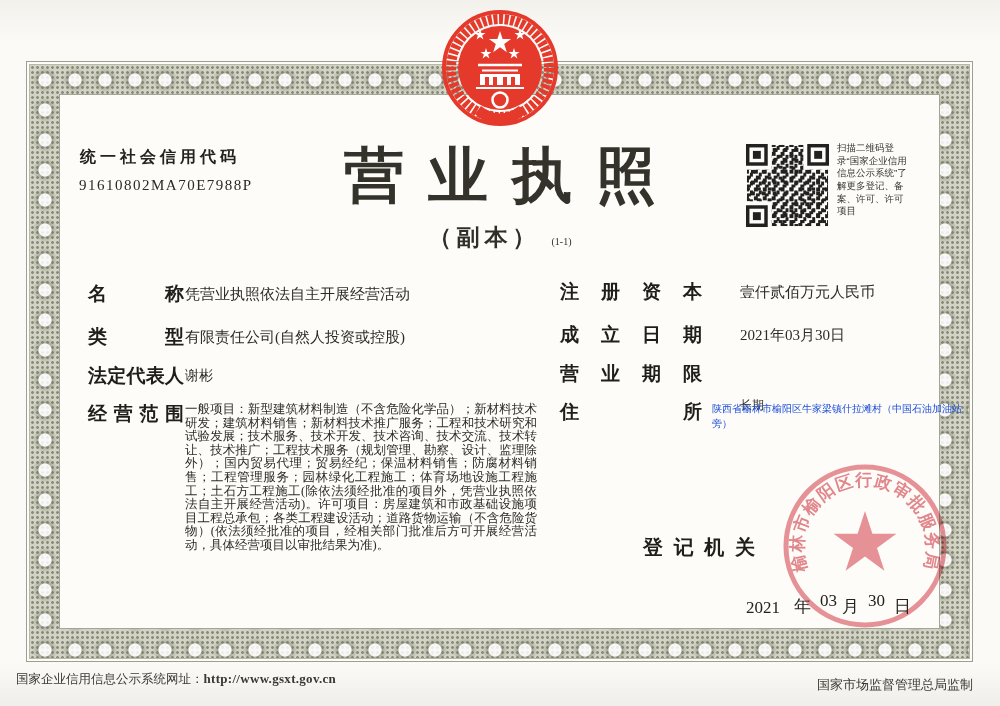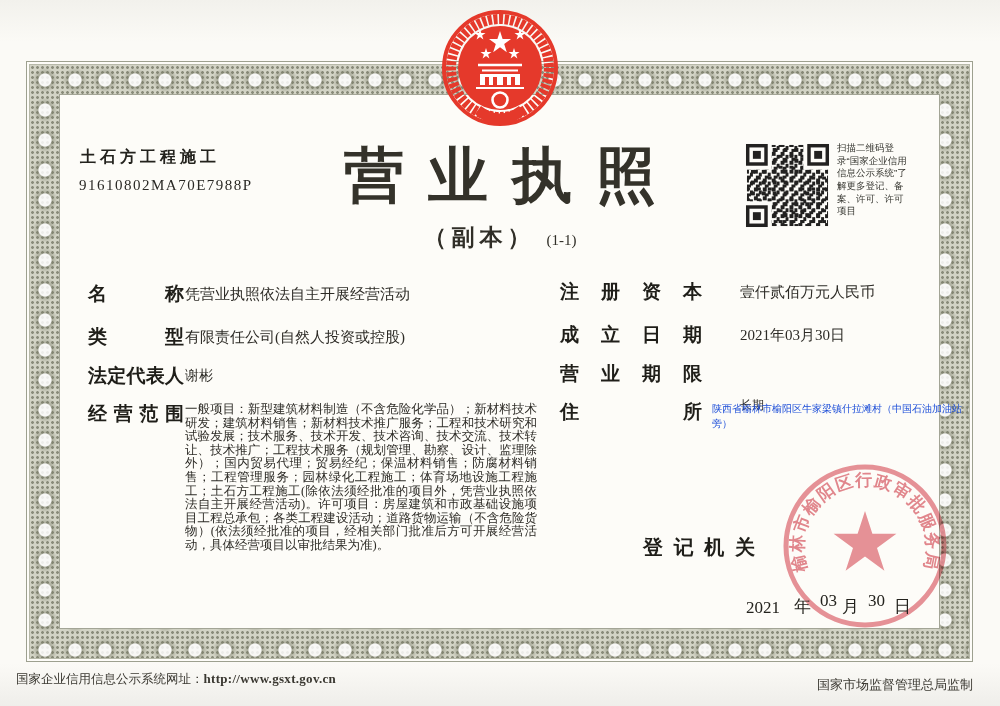--- a/index.html
+++ b/index.html
@@ -31,21 +31,21 @@
   }
 
   
   .credit-label{left:80px;top:147px;font-size:16px;font-weight:700;letter-spacing:4px;color:#23221d;}
   .credit-code{left:79px;top:177px;font-size:15px;letter-spacing:1.5px;color:#2a2925;}
 
   .title{left:0;top:136px;width:1000px;text-align:center;font-size:60px;font-weight:700;
          letter-spacing:24px;margin-left:12px;color:#34322a;}
   .subtitle{left:0;top:222px;width:1000px;text-align:center;color:#302e27;}
   .subtitle .fb{font-size:23px;font-weight:600;letter-spacing:5px;}
-  .subtitle .ci{font-size:15px;margin-left:11px;}
+  .subtitle .ci{font-size:10px;margin-left:11px;}
 
   .qr{left:745px;top:143px;}
   .qr-caption{left:837px;top:142px;width:74px;font-size:9.5px;line-height:1.33;color:#35352f;
               font-family:"Liberation Sans","DejaVu Sans",sans-serif;}
 
   .row-label{font-size:19px;font-weight:700;color:#1f1e19;}
   .row-value{font-size:15px;color:#2d2b26;}
   .jc{display:flex;justify-content:space-between;}
 
   .scope-value{font-size:12.5px;line-height:13.6px;width:352px;color:#2d2b26;text-align:justify;}
@@ -96,21 +96,21 @@
     <rect x="39" y="66" width="40" height="11" fill="#ffffff"></rect>
     <g fill="#e5392b">
       <rect x="44" y="69" width="4" height="8"></rect>
       <rect x="52" y="69" width="4" height="8"></rect>
       <rect x="62" y="69" width="4" height="8"></rect>
       <rect x="70" y="69" width="4" height="8"></rect>
     </g>
   </svg>
 </div>
 
-<div class="abs credit-label">土石方工程施工</div>
+<div class="abs credit-label">统一社会信用代码</div>
 <div class="abs credit-code">91610802MA70E7988P</div>
 
 <div class="abs title">营业执照</div>
 <div class="abs subtitle">
   <span class="fb">（副本）</span><span class="ci">(1-1)</span>
 </div>
 
 <div class="abs qr">
   <svg width="85" height="85" viewBox="0 0 86 86">
     <rect width="86" height="86" fill="#fdfcf8"></rect>

